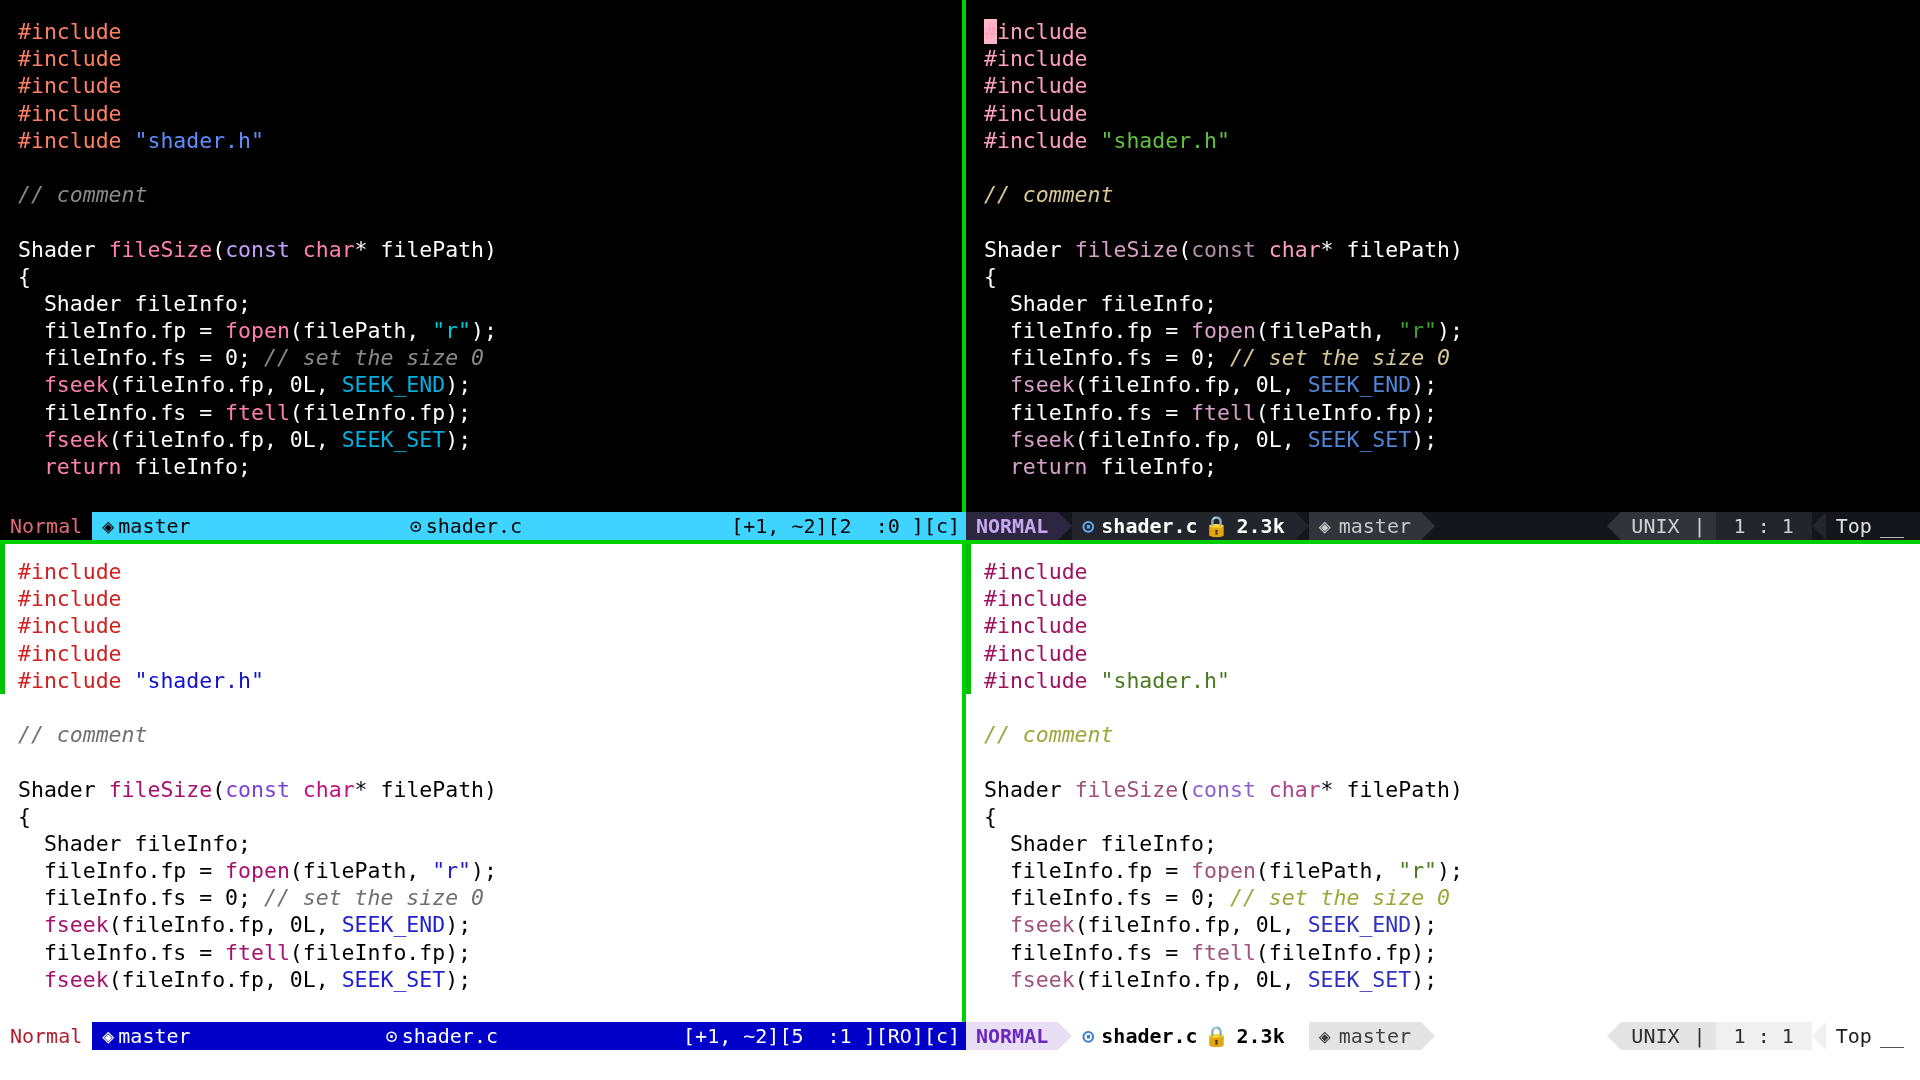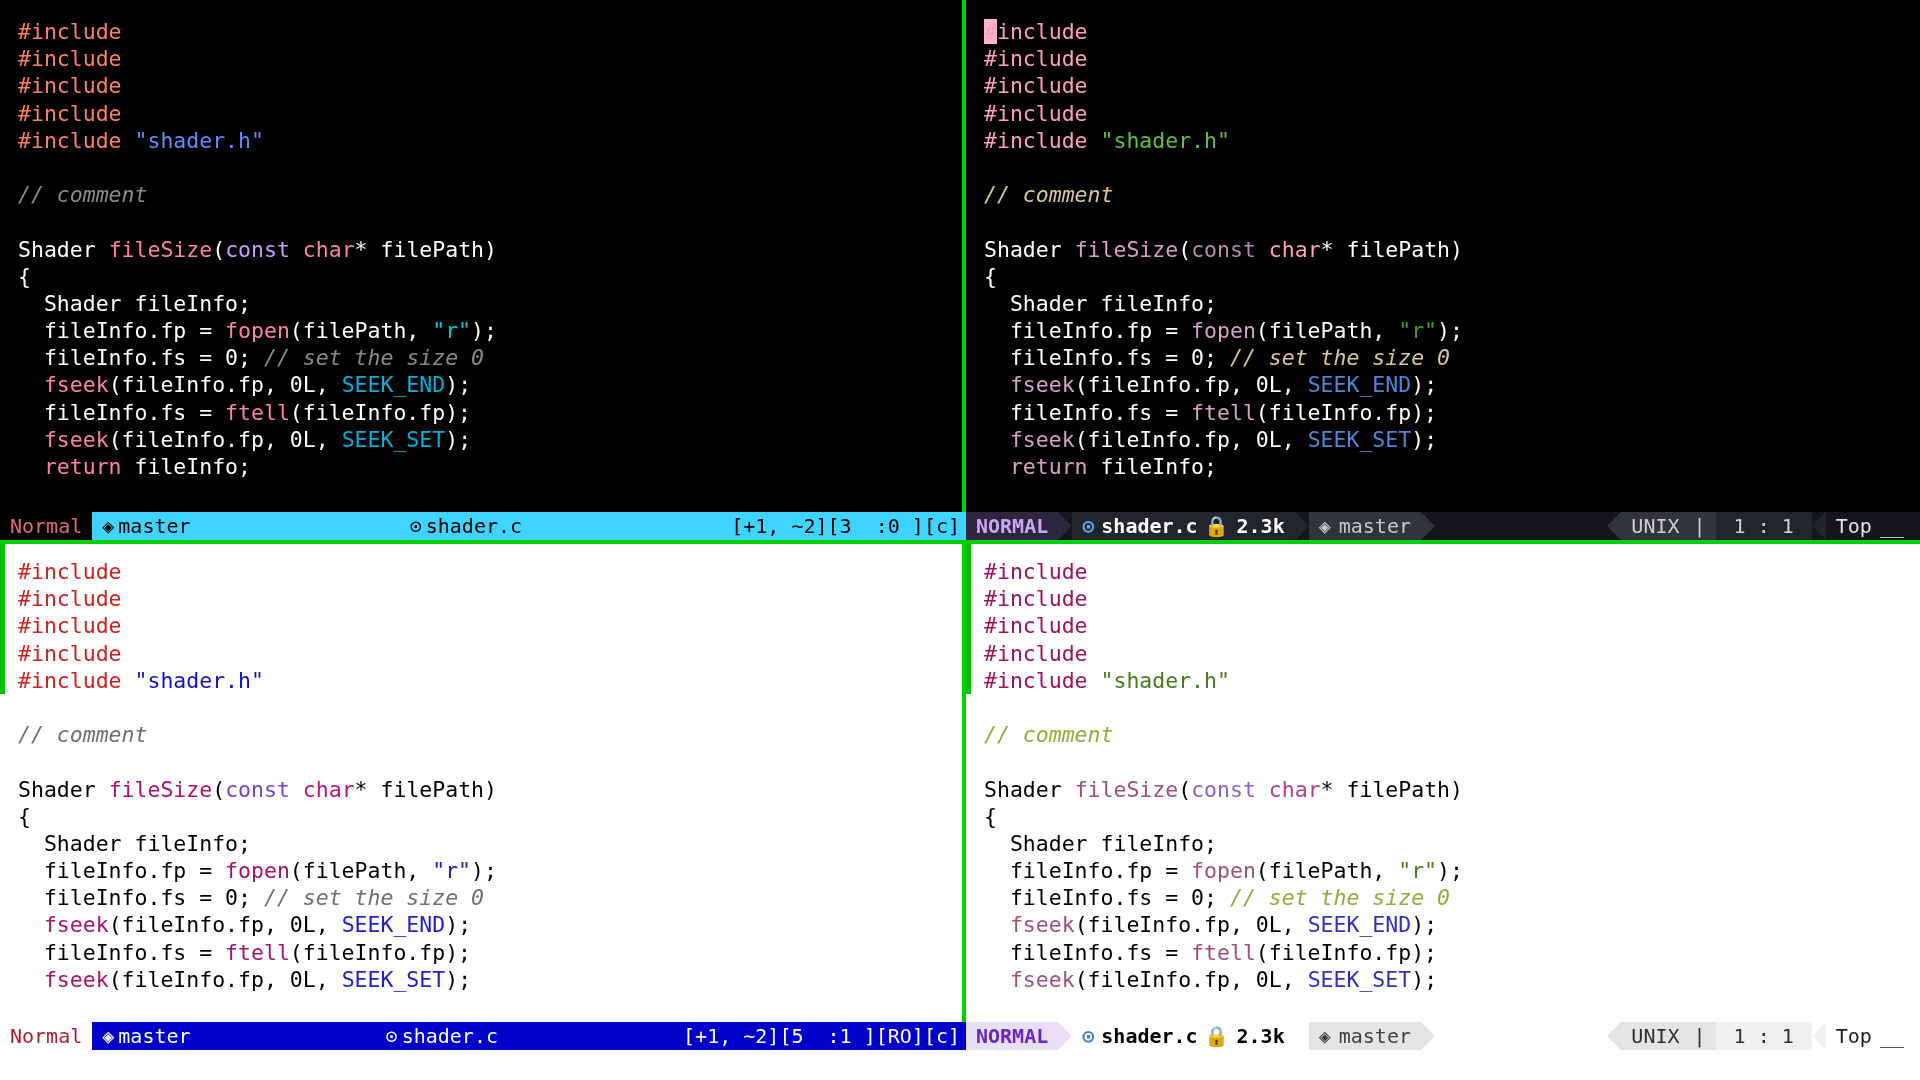--- a/index.html
+++ b/index.html
@@ -181,21 +181,21 @@
     <div class="statusline">
       <div class="seg s-mode">Normal</div>
       <div class="s-main" style="display:flex;flex:1 1 auto;align-items:center;height:28px;">
         <span class="seg" style="padding-right:4px;">◈</span>
         <span class="seg" style="padding-left:0;">master</span>
         <span style="flex:1 1 auto;"></span>
         <span class="seg" style="padding-right:4px;">⊙</span>
         <span class="seg" style="padding-left:0;">shader.c</span>
         <span style="flex:1 1 auto;"></span>
         <span class="seg" style="padding:0;">[+1, ~2]</span>
-        <span class="seg" style="padding:0;">[3  :0 ]</span>
+        <span class="seg" style="padding:0;">[2  :0 ]</span>
         <span class="seg" style="padding:0 6px 0 0;">[c]</span>
       </div>
     </div>
   </div>
 
   <div class="pane pB">
     <div class="code" id="code-B"><span class="ln"><span class="pp cursor-block">#</span><span class="pp">include</span><span class=""> </span><span class="inc"><glad glad.h=""></glad></span></span><span class="ln"><span class="pp">#include</span><span class=""> </span><span class="inc"><glfw glfw3.h=""></glfw></span></span><span class="ln"><span class="pp">#include</span><span class=""> </span><span class="inc"><stdio.h></stdio.h></span></span><span class="ln"><span class="pp">#include</span><span class=""> </span><span class="inc"><stdlib.h></stdlib.h></span></span><span class="ln"><span class="pp">#include</span><span class=""> </span><span class="inc">"shader.h"</span></span><span class="blank"></span><span class="ln"><span class="cmt">// comment</span></span><span class="blank"></span><span class="ln"><span class="typ">Shader</span><span class=""> </span><span class="fn">fileSize</span><span class="">(</span><span class="kw">const</span><span class=""> </span><span class="char">char</span><span class="">* filePath)</span></span><span class="ln"><span class="">{</span></span><span class="ln"><span class="">  </span><span class="typ">Shader</span><span class=""> fileInfo;</span></span><span class="ln"><span class="">  fileInfo.fp = </span><span class="fn">fopen</span><span class="">(filePath, </span><span class="str">"r"</span><span class="">);</span></span><span class="ln"><span class="">  fileInfo.fs = </span><span class="num">0</span><span class="">; </span><span class="cmt">// set the size 0</span></span><span class="ln"><span class="">  </span><span class="fn">fseek</span><span class="">(fileInfo.fp, </span><span class="num">0L</span><span class="">, </span><span class="cnst">SEEK_END</span><span class="">);</span></span><span class="ln"><span class="">  fileInfo.fs = </span><span class="fn">ftell</span><span class="">(fileInfo.fp);</span></span><span class="ln"><span class="">  </span><span class="fn">fseek</span><span class="">(fileInfo.fp, </span><span class="num">0L</span><span class="">, </span><span class="cnst">SEEK_SET</span><span class="">);</span></span><span class="ln"><span class="">  </span><span class="fn">return</span><span class=""> fileInfo;</span></span></div>
     <div class="statusline">
       <div class="seg s-mode">NORMAL</div>
       <div class="arrow-r" style="border-color:transparent transparent transparent #2d2640;"></div>

